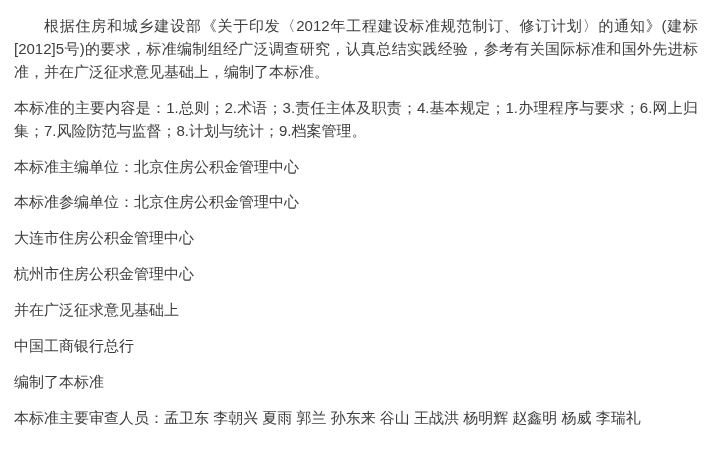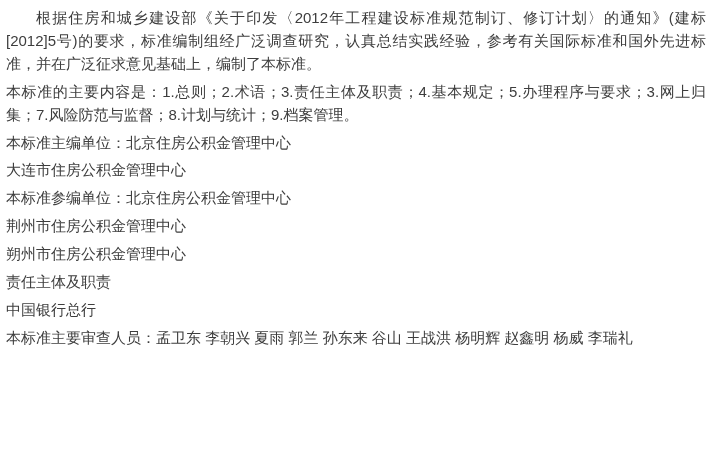--- a/index.html
+++ b/index.html
@@ -18,34 +18,34 @@
     height: 458px;
     padding: 2px 7px 0 1px;
     font-family: "Liberation Sans", "DejaVu Sans", sans-serif;
     font-size: 15px;
     line-height: 22.9px;
     color: #3d3d3d;
     text-align: justify;
     text-justify: inter-ideograph;
   }
   .para {
-    margin: 5px;
+    margin: 13px;
     padding: 0;
   }
   .para.indent {
     text-indent: 2em;
   }
 </style>
 </head>
 <body>
 
 <div class="page">
   <p class="para indent">根据住房和城乡建设部《关于印发〈2012年工程建设标准规范制订、修订计划〉的通知》(建标[2012]5号)的要求，标准编制组经广泛调查研究，认真总结实践经验，参考有关国际标准和国外先进标准，并在广泛征求意见基础上，编制了本标准。</p>
-  <p class="para">本标准的主要内容是：1.总则；2.术语；3.责任主体及职责；4.基本规定；5.办理程序与要求；3.网上归集；7.风险防范与监督；8.计划与统计；9.档案管理。</p>
+  <p class="para">本标准的主要内容是：1.总则；2.术语；3.责任主体及职责；4.基本规定；1.办理程序与要求；6.网上归集；7.风险防范与监督；8.计划与统计；9.档案管理。</p>
   <p class="para">本标准主编单位：北京住房公积金管理中心</p>
+  <p class="para">本标准参编单位：北京住房公积金管理中心</p>
   <p class="para">大连市住房公积金管理中心</p>
-  <p class="para">本标准参编单位：北京住房公积金管理中心</p>
-  <p class="para">荆州市住房公积金管理中心</p>
-  <p class="para">朔州市住房公积金管理中心</p>
-  <p class="para">责任主体及职责</p>
-  <p class="para">中国银行总行</p>
+  <p class="para">杭州市住房公积金管理中心</p>
+  <p class="para">并在广泛征求意见基础上</p>
+  <p class="para">中国工商银行总行</p>
+  <p class="para">编制了本标准</p>
   <p class="para">本标准主要审查人员：孟卫东 李朝兴 夏雨 郭兰 孙东来 谷山 王战洪 杨明辉 赵鑫明 杨威 李瑞礼</p>
 </div>
 
 </body></html>

